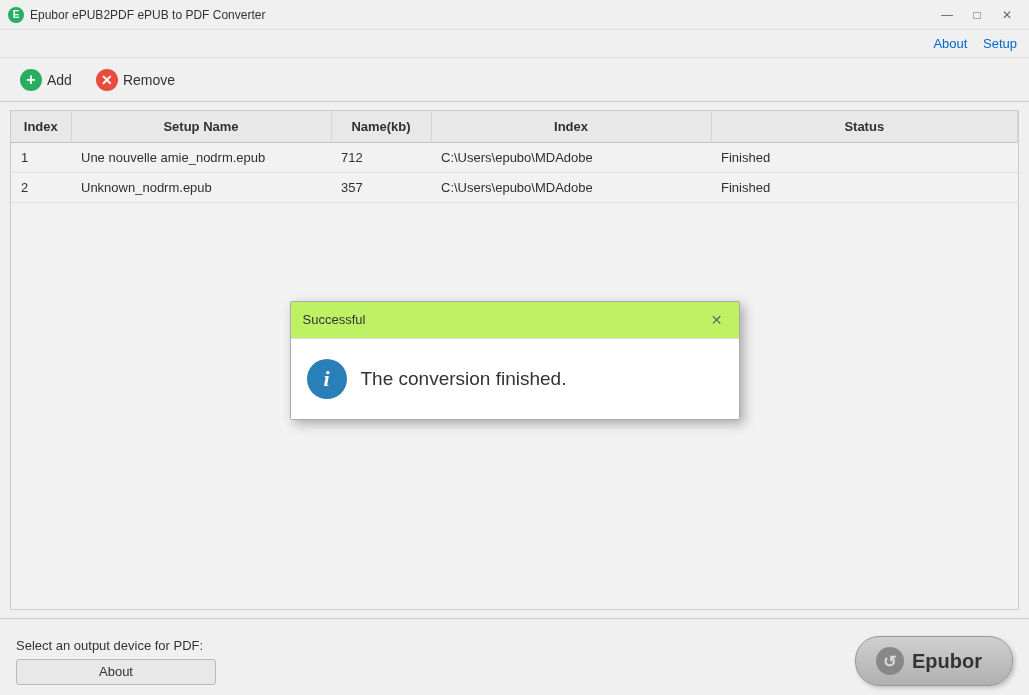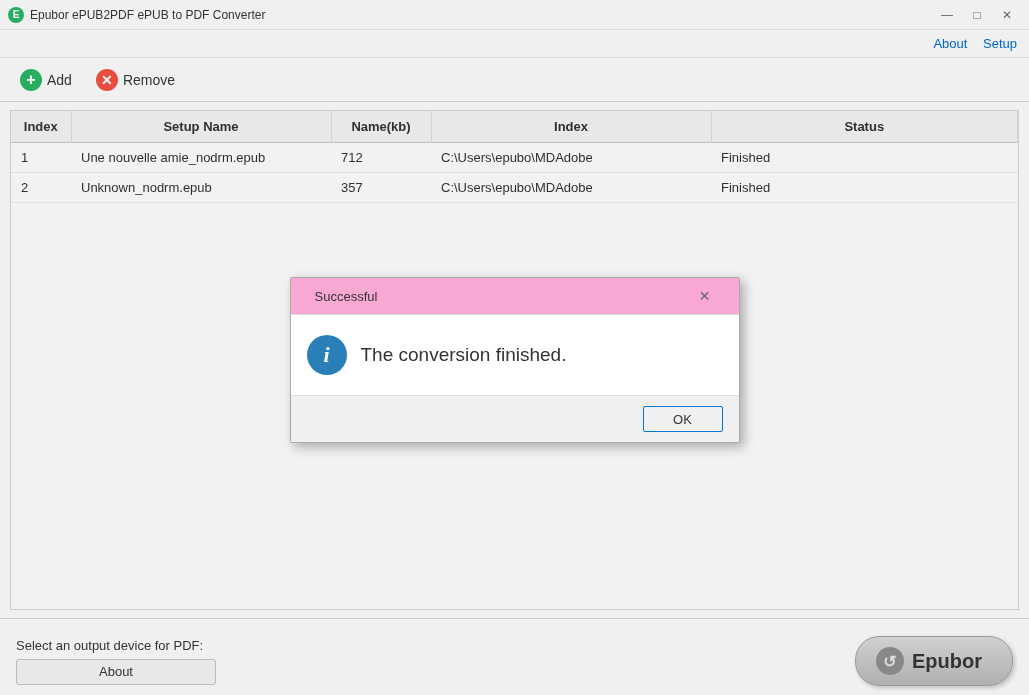--- a/index.html
+++ b/index.html
@@ -228,22 +228,22 @@
 
     
     .dialog {
       background: #f0f0f0;
       border: 1px solid #aaa;
       box-shadow: 4px 4px 12px rgba(0,0,0,0.3);
       width: 450px;
       border-radius: 2px;
     }
     .dialog-title-bar {
-      background: #f9a8d4;
-      padding: 8px 24px;
+      background: #bef264;
+      padding: 8px 12px;
       display: flex;
       align-items: center;
       justify-content: space-between;
       border-bottom: 1px solid #ddd;
     }
     .dialog-title {
       font-size: 13px;
       color: #333;
     }
     .dialog-close-btn {
@@ -368,23 +368,20 @@
   <div class="dialog-overlay">
     <div class="dialog">
       <div class="dialog-title-bar">
         <span class="dialog-title">Successful</span>
         <button class="dialog-close-btn">✕</button>
       </div>
       <div class="dialog-body">
         <div class="info-icon">i</div>
         <span class="dialog-message">The conversion finished.</span>
       </div>
-      <div class="dialog-footer">
-        <button class="ok-btn">OK</button>
-      </div>
     </div>
   </div>
 </div>
 
 <div class="bottom-bar">
   <div class="output-section">
     <span class="output-label">Select an output device for PDF:</span>
     <div class="device-dropdown">
       <span>About</span>
     </div>

